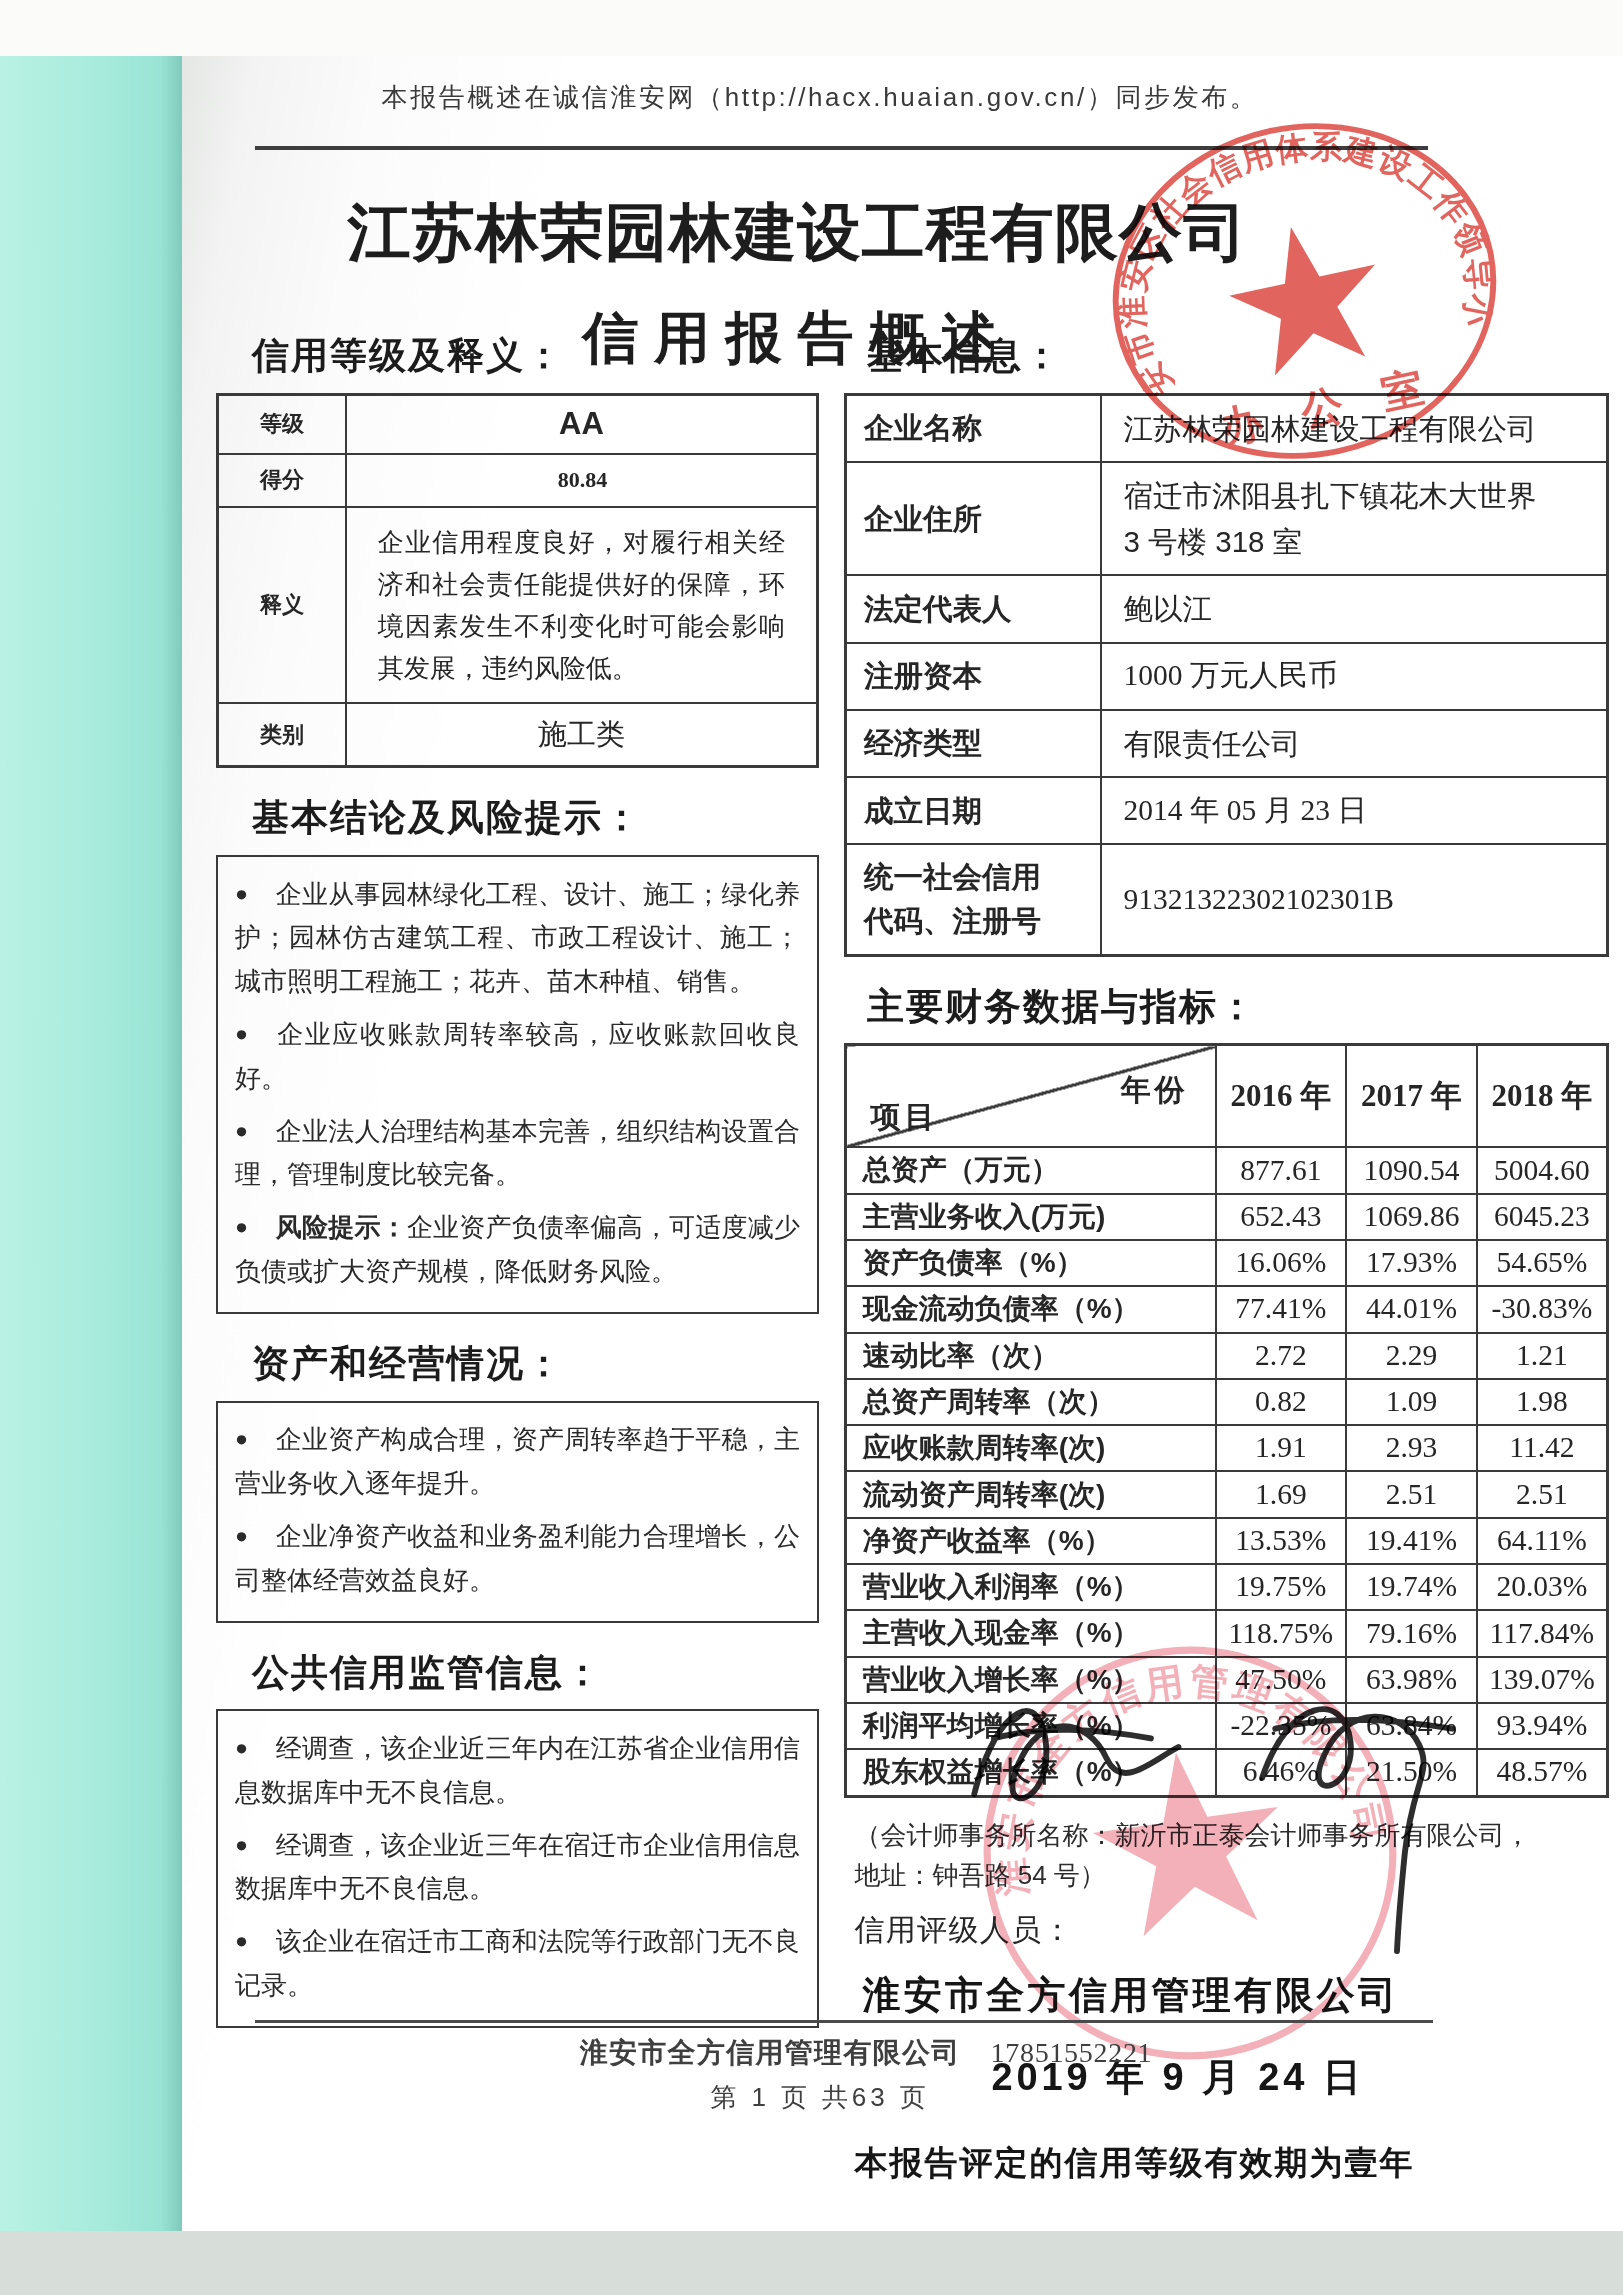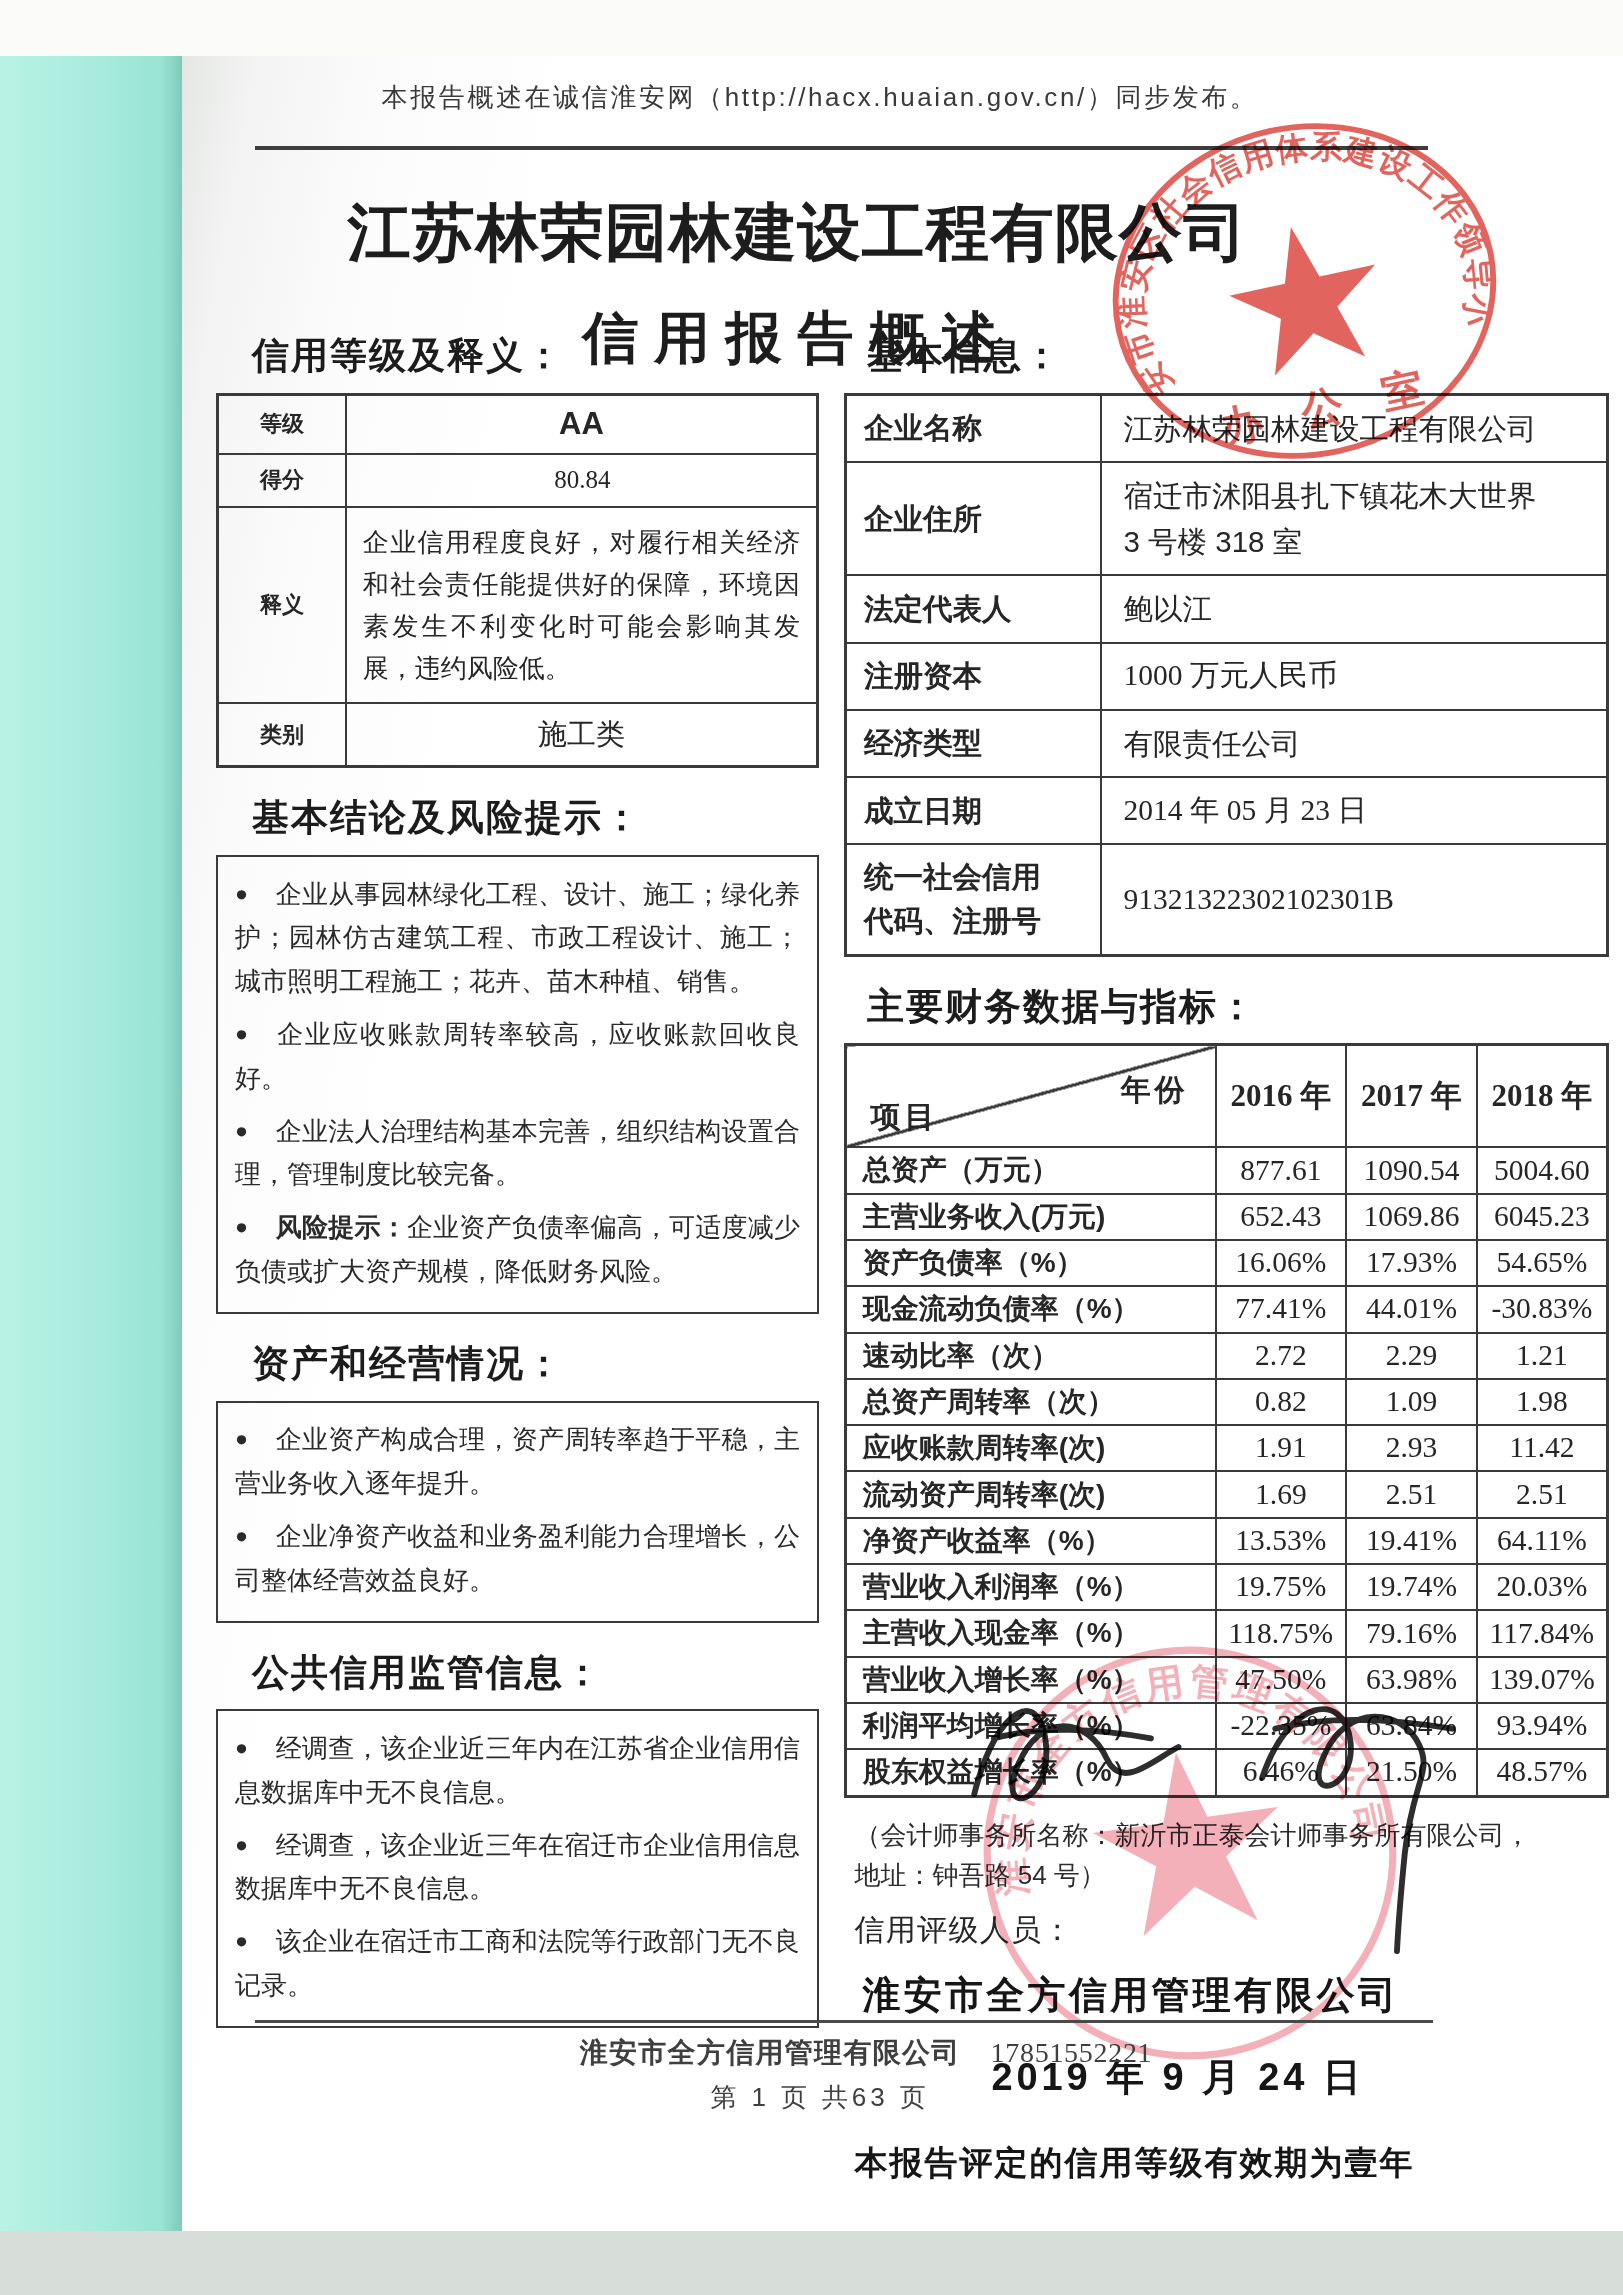--- a/index.html
+++ b/index.html
@@ -44,22 +44,22 @@
   .col-right .section-heading:first-child { margin-top:0; }
   .col-right .section-heading { margin-left:23px; }
 
   table { border-collapse:collapse; width:100%; table-layout:fixed; }
   td,th { border:2px solid #3a3a3a; }
   table.doc-table { border:3.3px solid #3a3a3a; }
 
   
   .rt-label { width:118px; font-size:22px; font-weight:700; text-align:center; padding:10.5px 3.9px; }
   .rt-value { font-size:29px; text-align:center; padding:10.5px 17px; }
-  .rt-value.num { font-family:"Liberation Serif","DejaVu Serif",serif; font-size:25px; font-weight:400;padding-left:19px; }
-  .rt-value.just { text-align:justify; line-height:1.62; font-size:26px; padding:13px 16px; }
+  .rt-value.num { font-family:"Liberation Serif","DejaVu Serif",serif; font-size:22px; font-weight:700;padding-left:19px; }
+  .rt-value.just { text-align:justify; line-height:1.62; font-size:26px; padding:13px 31px; }
 
   
   .bullet-box {
     border:2.6px solid #3a3a3a; padding:15.7px 17px 9.2px 17px;
     font-size:26px; line-height:1.68; text-align:justify; color:#2a2a2a;
   }
   .bullet-box p { margin:0 0 9.2px 0; }
   .bullet { font-size:21.6px; margin-right:27.5px; position:relative; top:-2px; }
   .bullet-lead { font-weight:700; }
 

